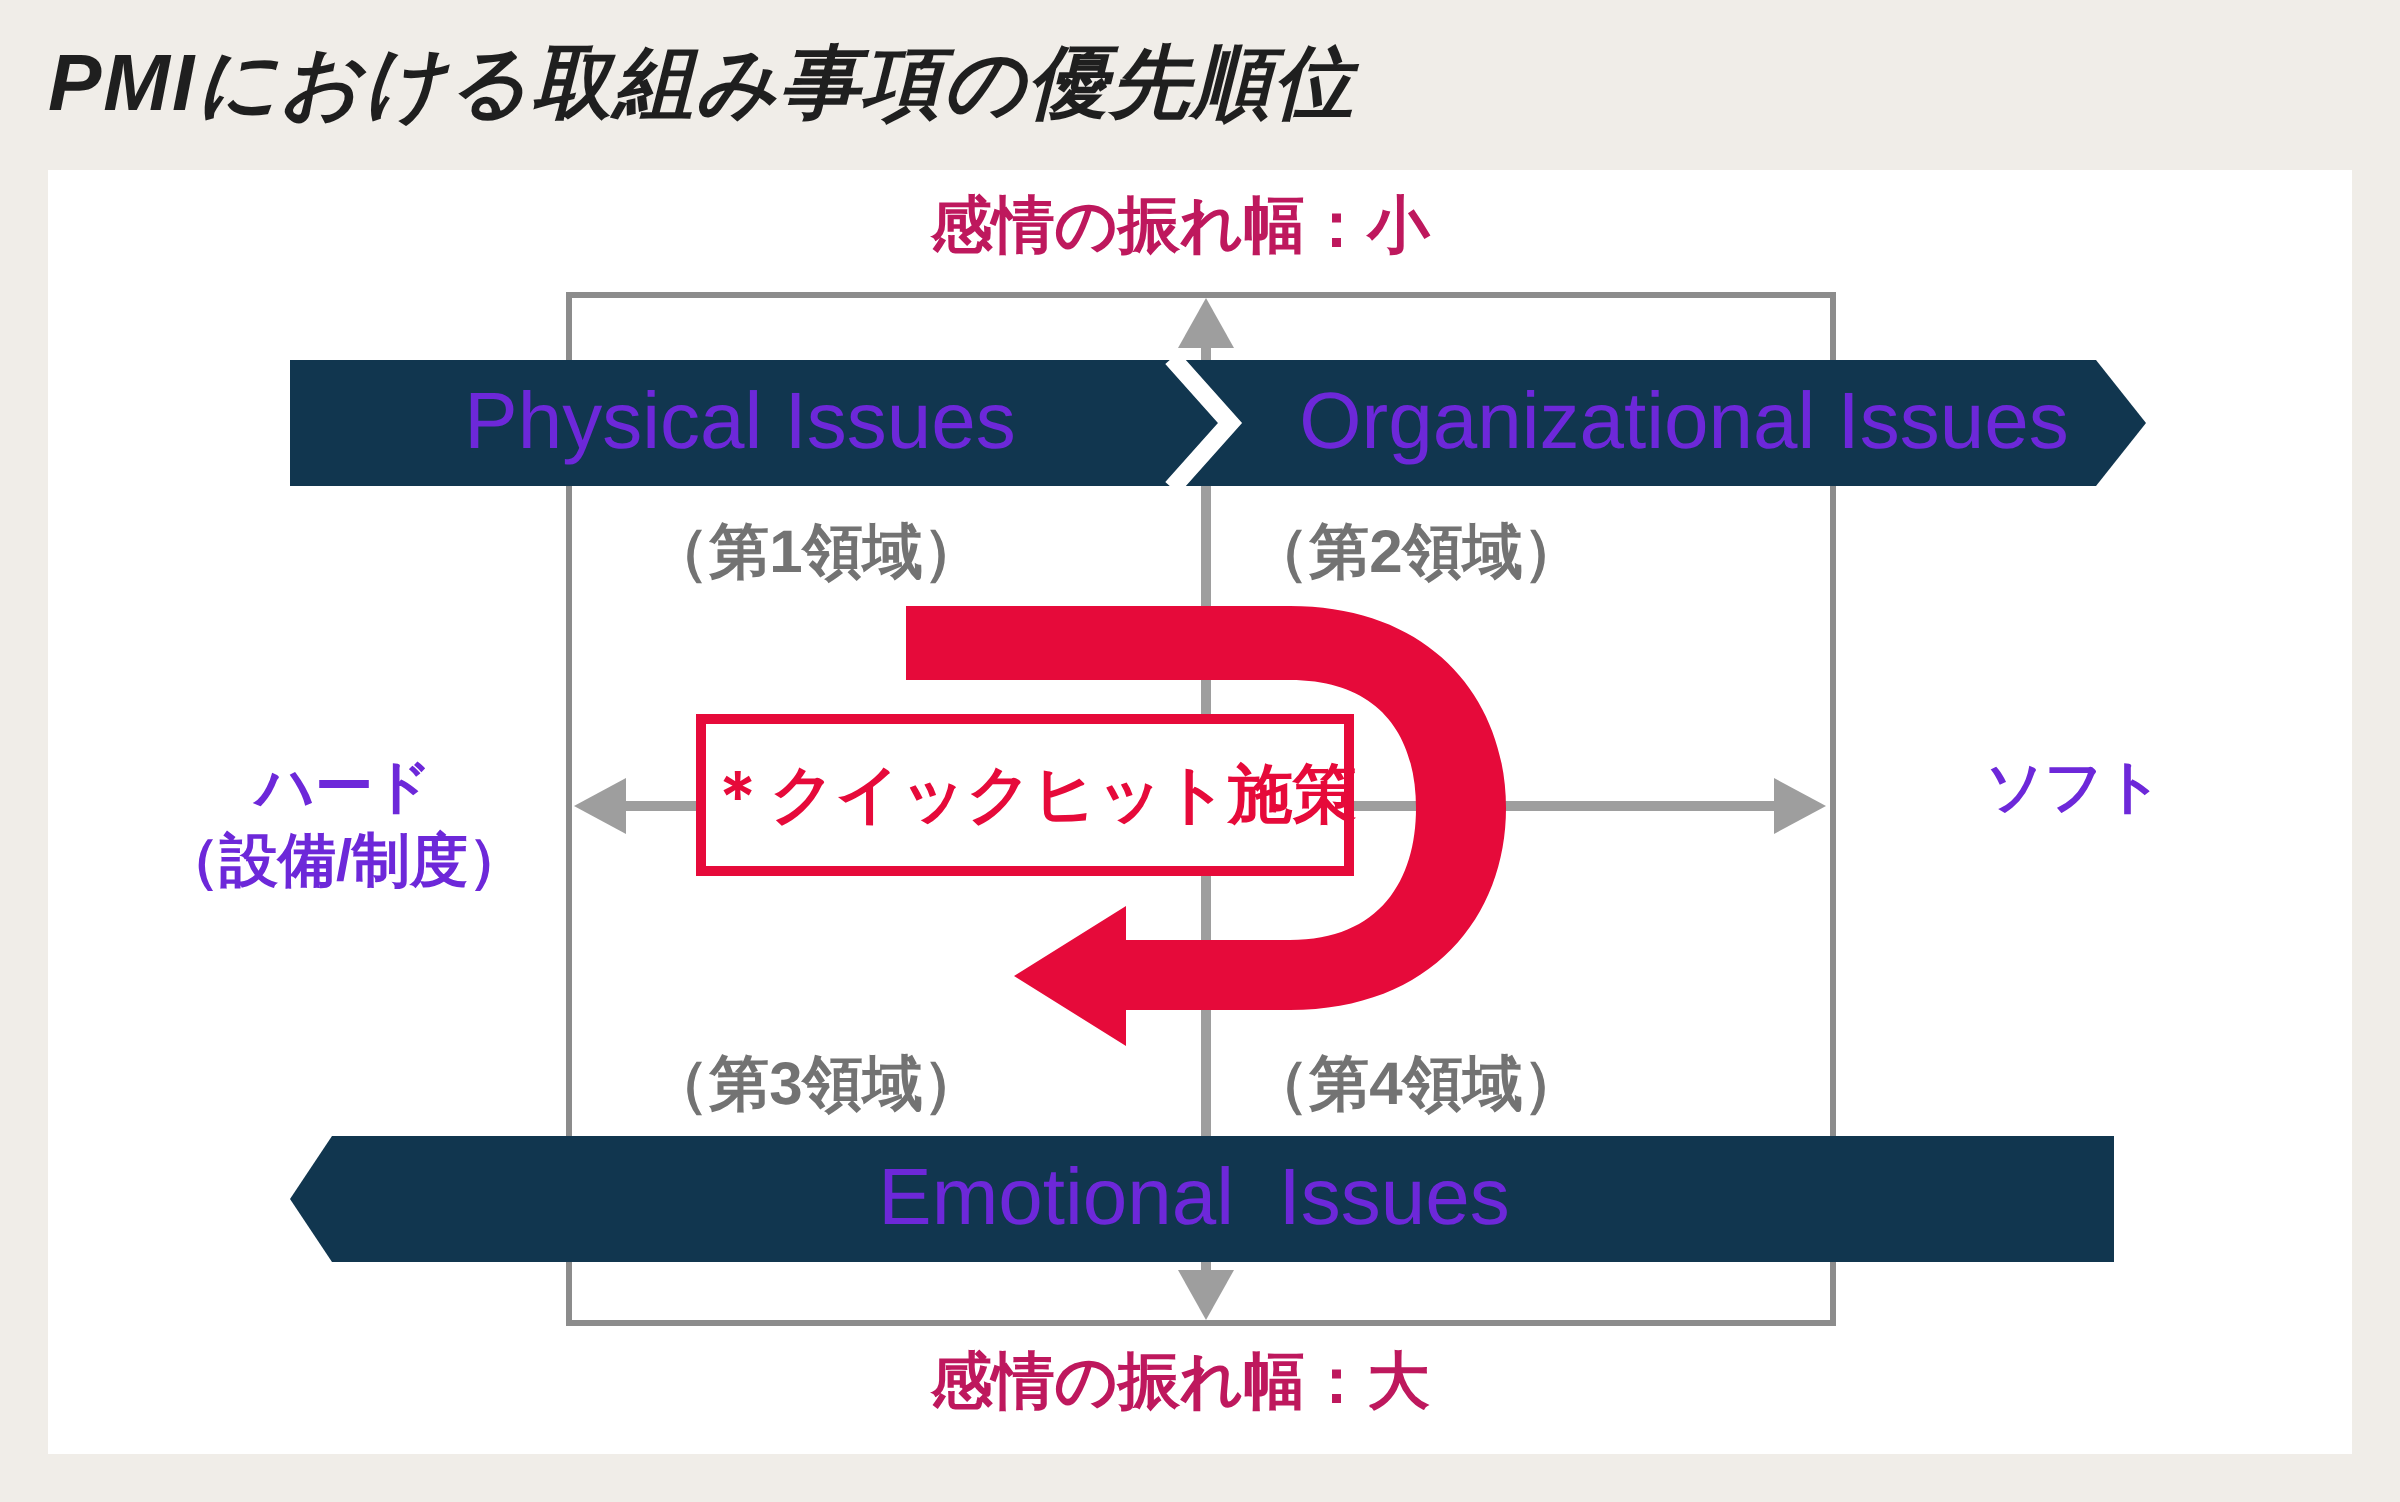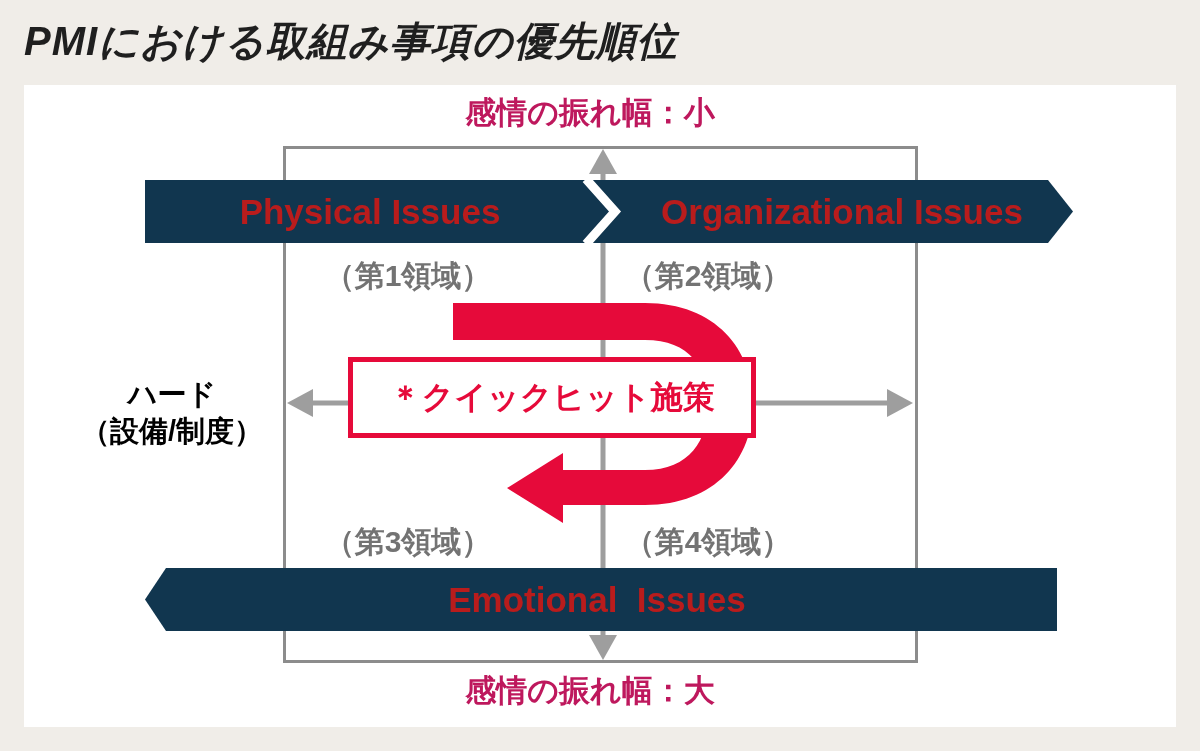--- a/index.html
+++ b/index.html
@@ -15,35 +15,35 @@
     font-style:italic;
   }
   .panel{
     position:absolute;left:24px;top:85px;width:1152px;height:642px;
     background:#ffffff;z-index:1;
   }
   svg.shapes{position:absolute;left:0;top:0;z-index:2;pointer-events:none;}
   .txt{position:absolute;z-index:3;white-space:nowrap;}
   .axis-cap{font-size:31px;font-weight:700;color:#be185d;transform:translateX(-50%);}
   .side-label{
-    font-size:29px;font-weight:700;color:#000000;line-height:37px;
+    font-size:29px;font-weight:700;color:#6d28d9;line-height:37px;
     text-align:center;transform:translateX(-50%);
   }
   .quad-label{
     font-size:30px;font-weight:700;color:#737373;transform:translateX(-50%);
   }
   .banner-text{
-    color:#b91c1c;font-weight:700;font-size:35px;
+    color:#6d28d9;font-weight:400;font-size:40px;
     height:63px;display:flex;align-items:center;justify-content:center;
     transform:translateX(-50%);white-space:pre;
   }
   .callout{
-    position:absolute;left:348px;top:357px;width:408px;height:81px;
+    position:absolute;left:348px;top:357px;width:329px;height:81px;
     box-sizing:border-box;border:5px solid #e60a3a;background:#ffffff;
-    display:flex;align-items:center;justify-content:center;z-index:3;
+    display:flex;align-items:center;justify-content:flex-start;z-index:3;
   }
   .callout-text{
     color:#e60a3a;font-size:32px;font-weight:700;white-space:nowrap;
   }
 </style>
 </head>
 <body>
 
 <div class="title">PMIにおける取組み事項の優先順位</div>
 
@@ -73,20 +73,21 @@
 </svg>
 
 <div class="txt axis-cap" style="left:590px;top:92px;">感情の振れ幅：小</div>
 <div class="txt axis-cap" style="left:590px;top:670px;">感情の振れ幅：大</div>
 
 <div class="txt side-label" style="left:172px;top:376px;">
   <div>ハード</div>
   <div>（設備/制度）</div>
 </div>
 <div class="txt side-label" style="left:1037px;top:376px;">
+  <div>ソフト</div>
 </div>
 
 <div class="txt banner-text" style="left:370px;top:180px;">Physical Issues</div>
 <div class="txt banner-text" style="left:842px;top:180px;">Organizational Issues</div>
 <div class="txt banner-text" style="left:597px;top:568px;">Emotional  Issues</div>
 
 <div class="txt quad-label" style="left:408px;top:256px;">（第1領域）</div>
 <div class="txt quad-label" style="left:708px;top:256px;">（第2領域）</div>
 <div class="txt quad-label" style="left:408px;top:522px;">（第3領域）</div>
 <div class="txt quad-label" style="left:708px;top:522px;">（第4領域）</div>

